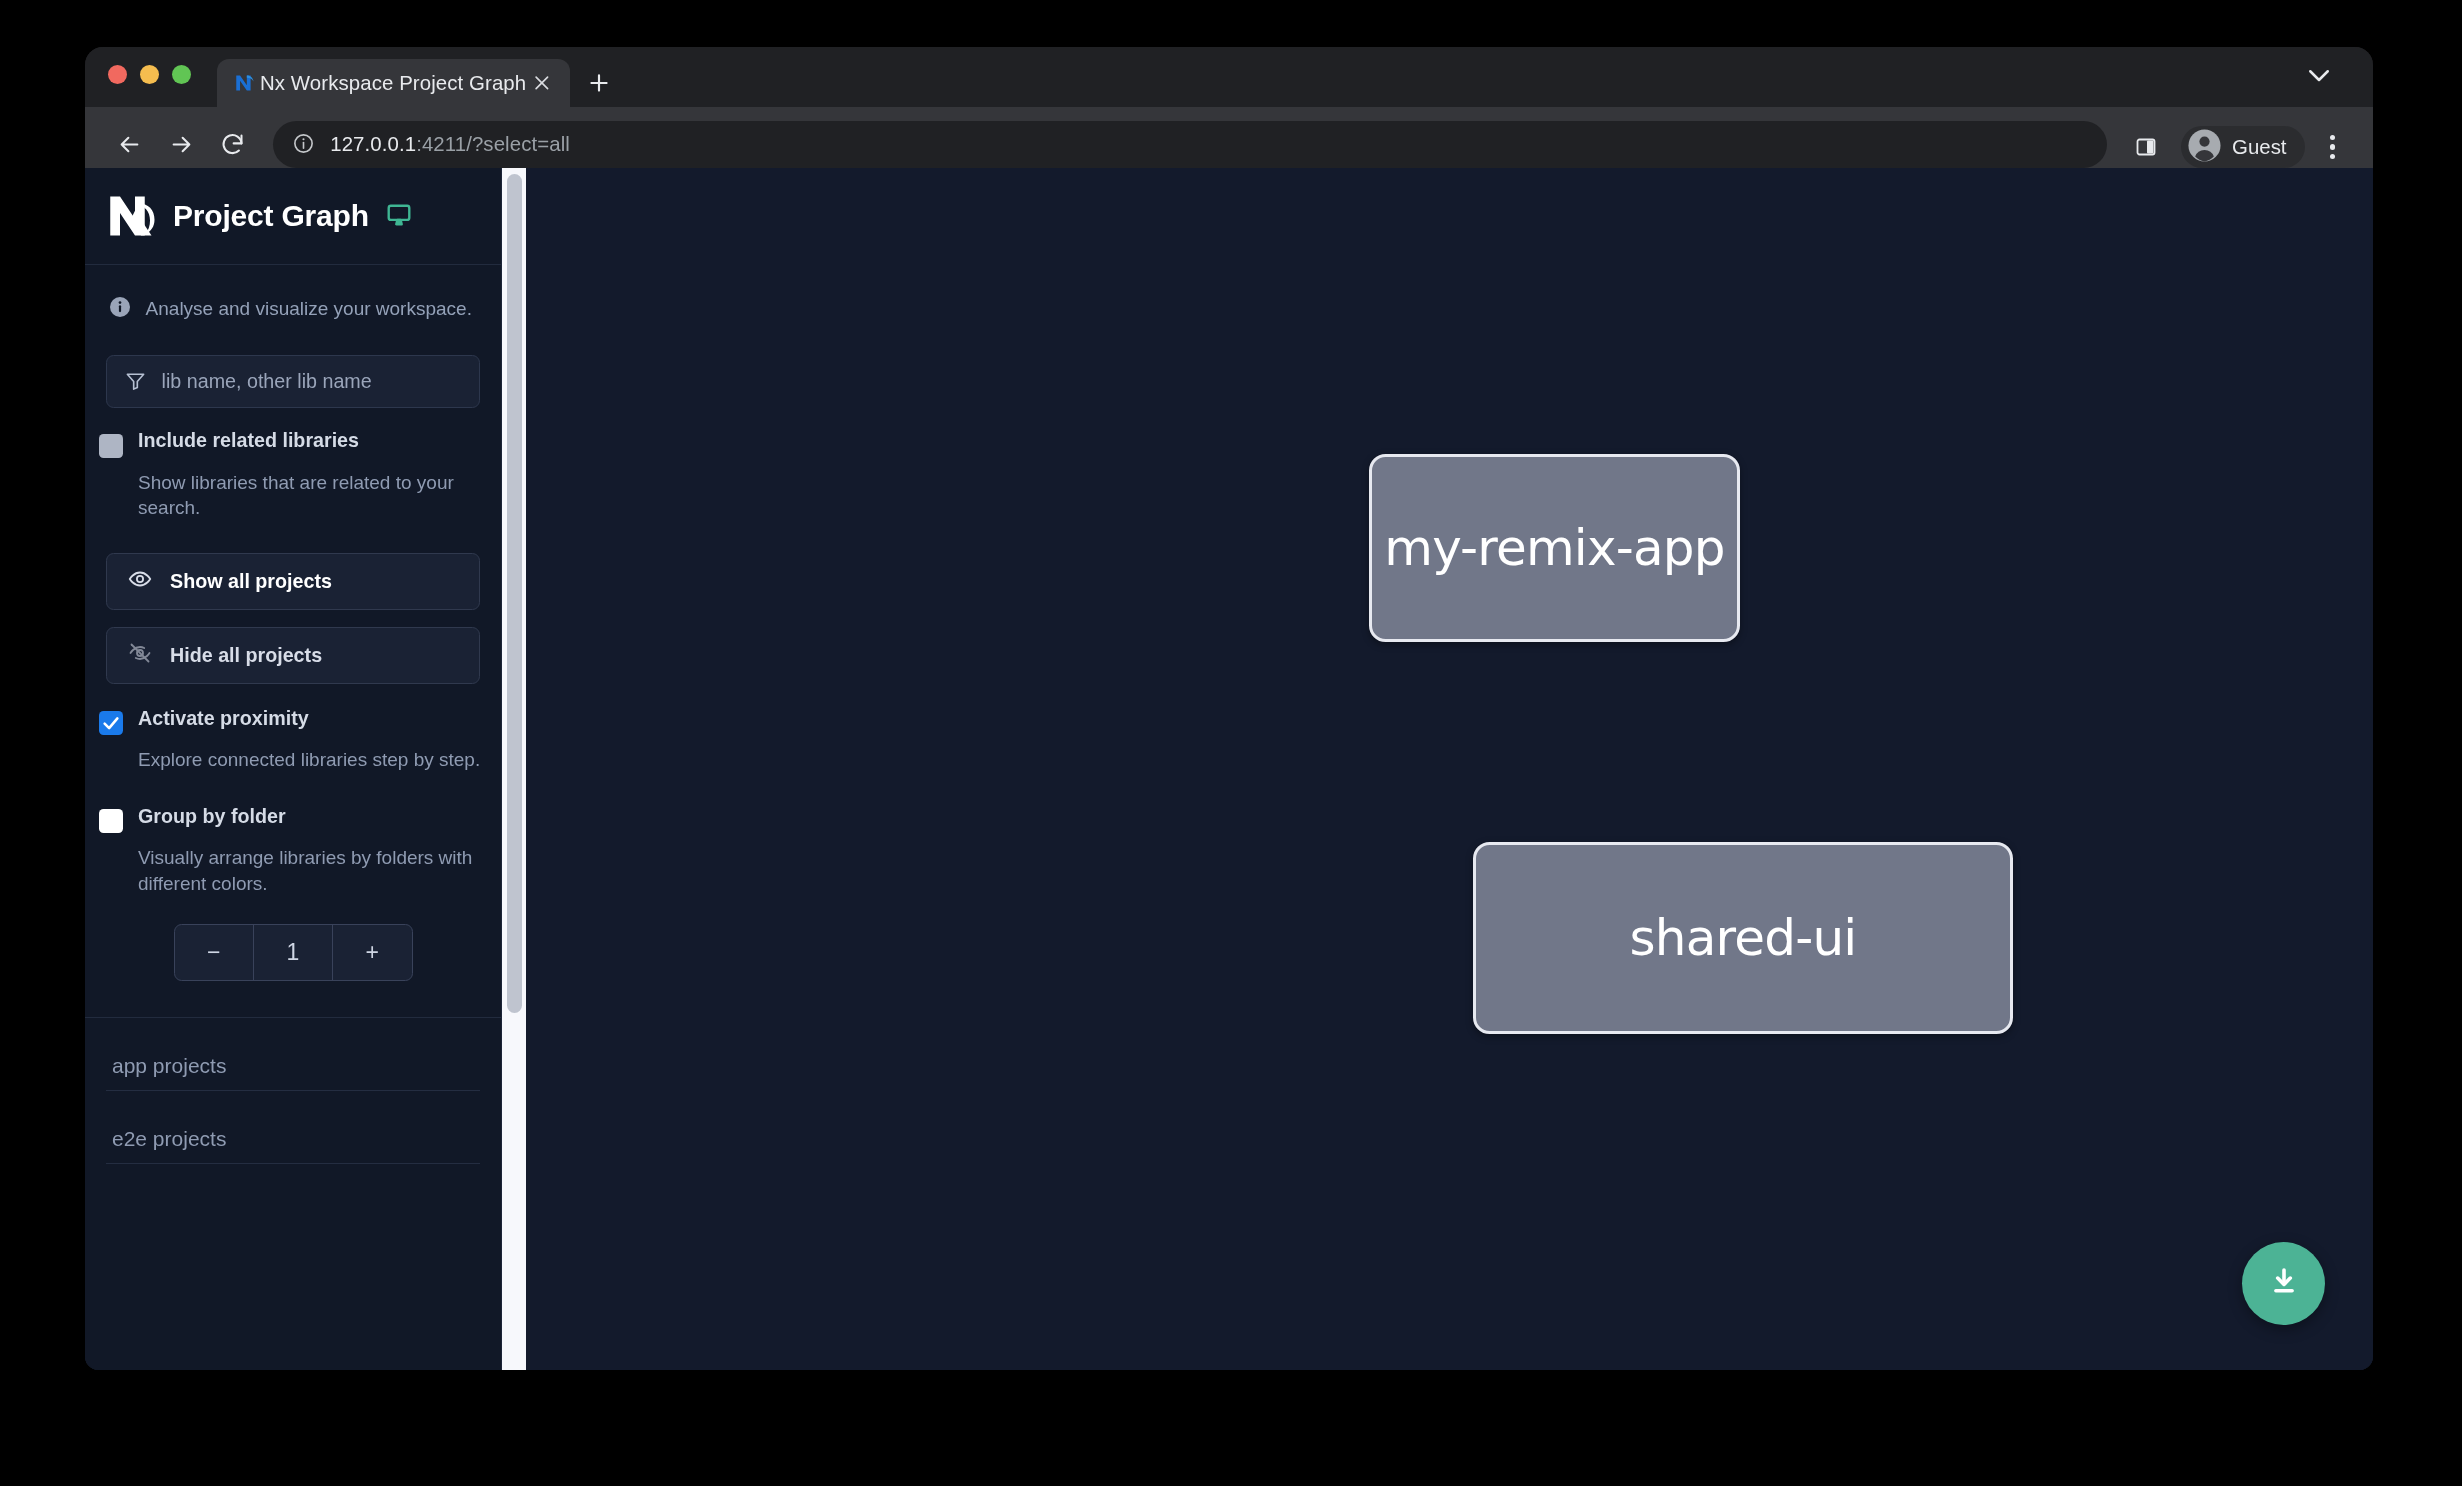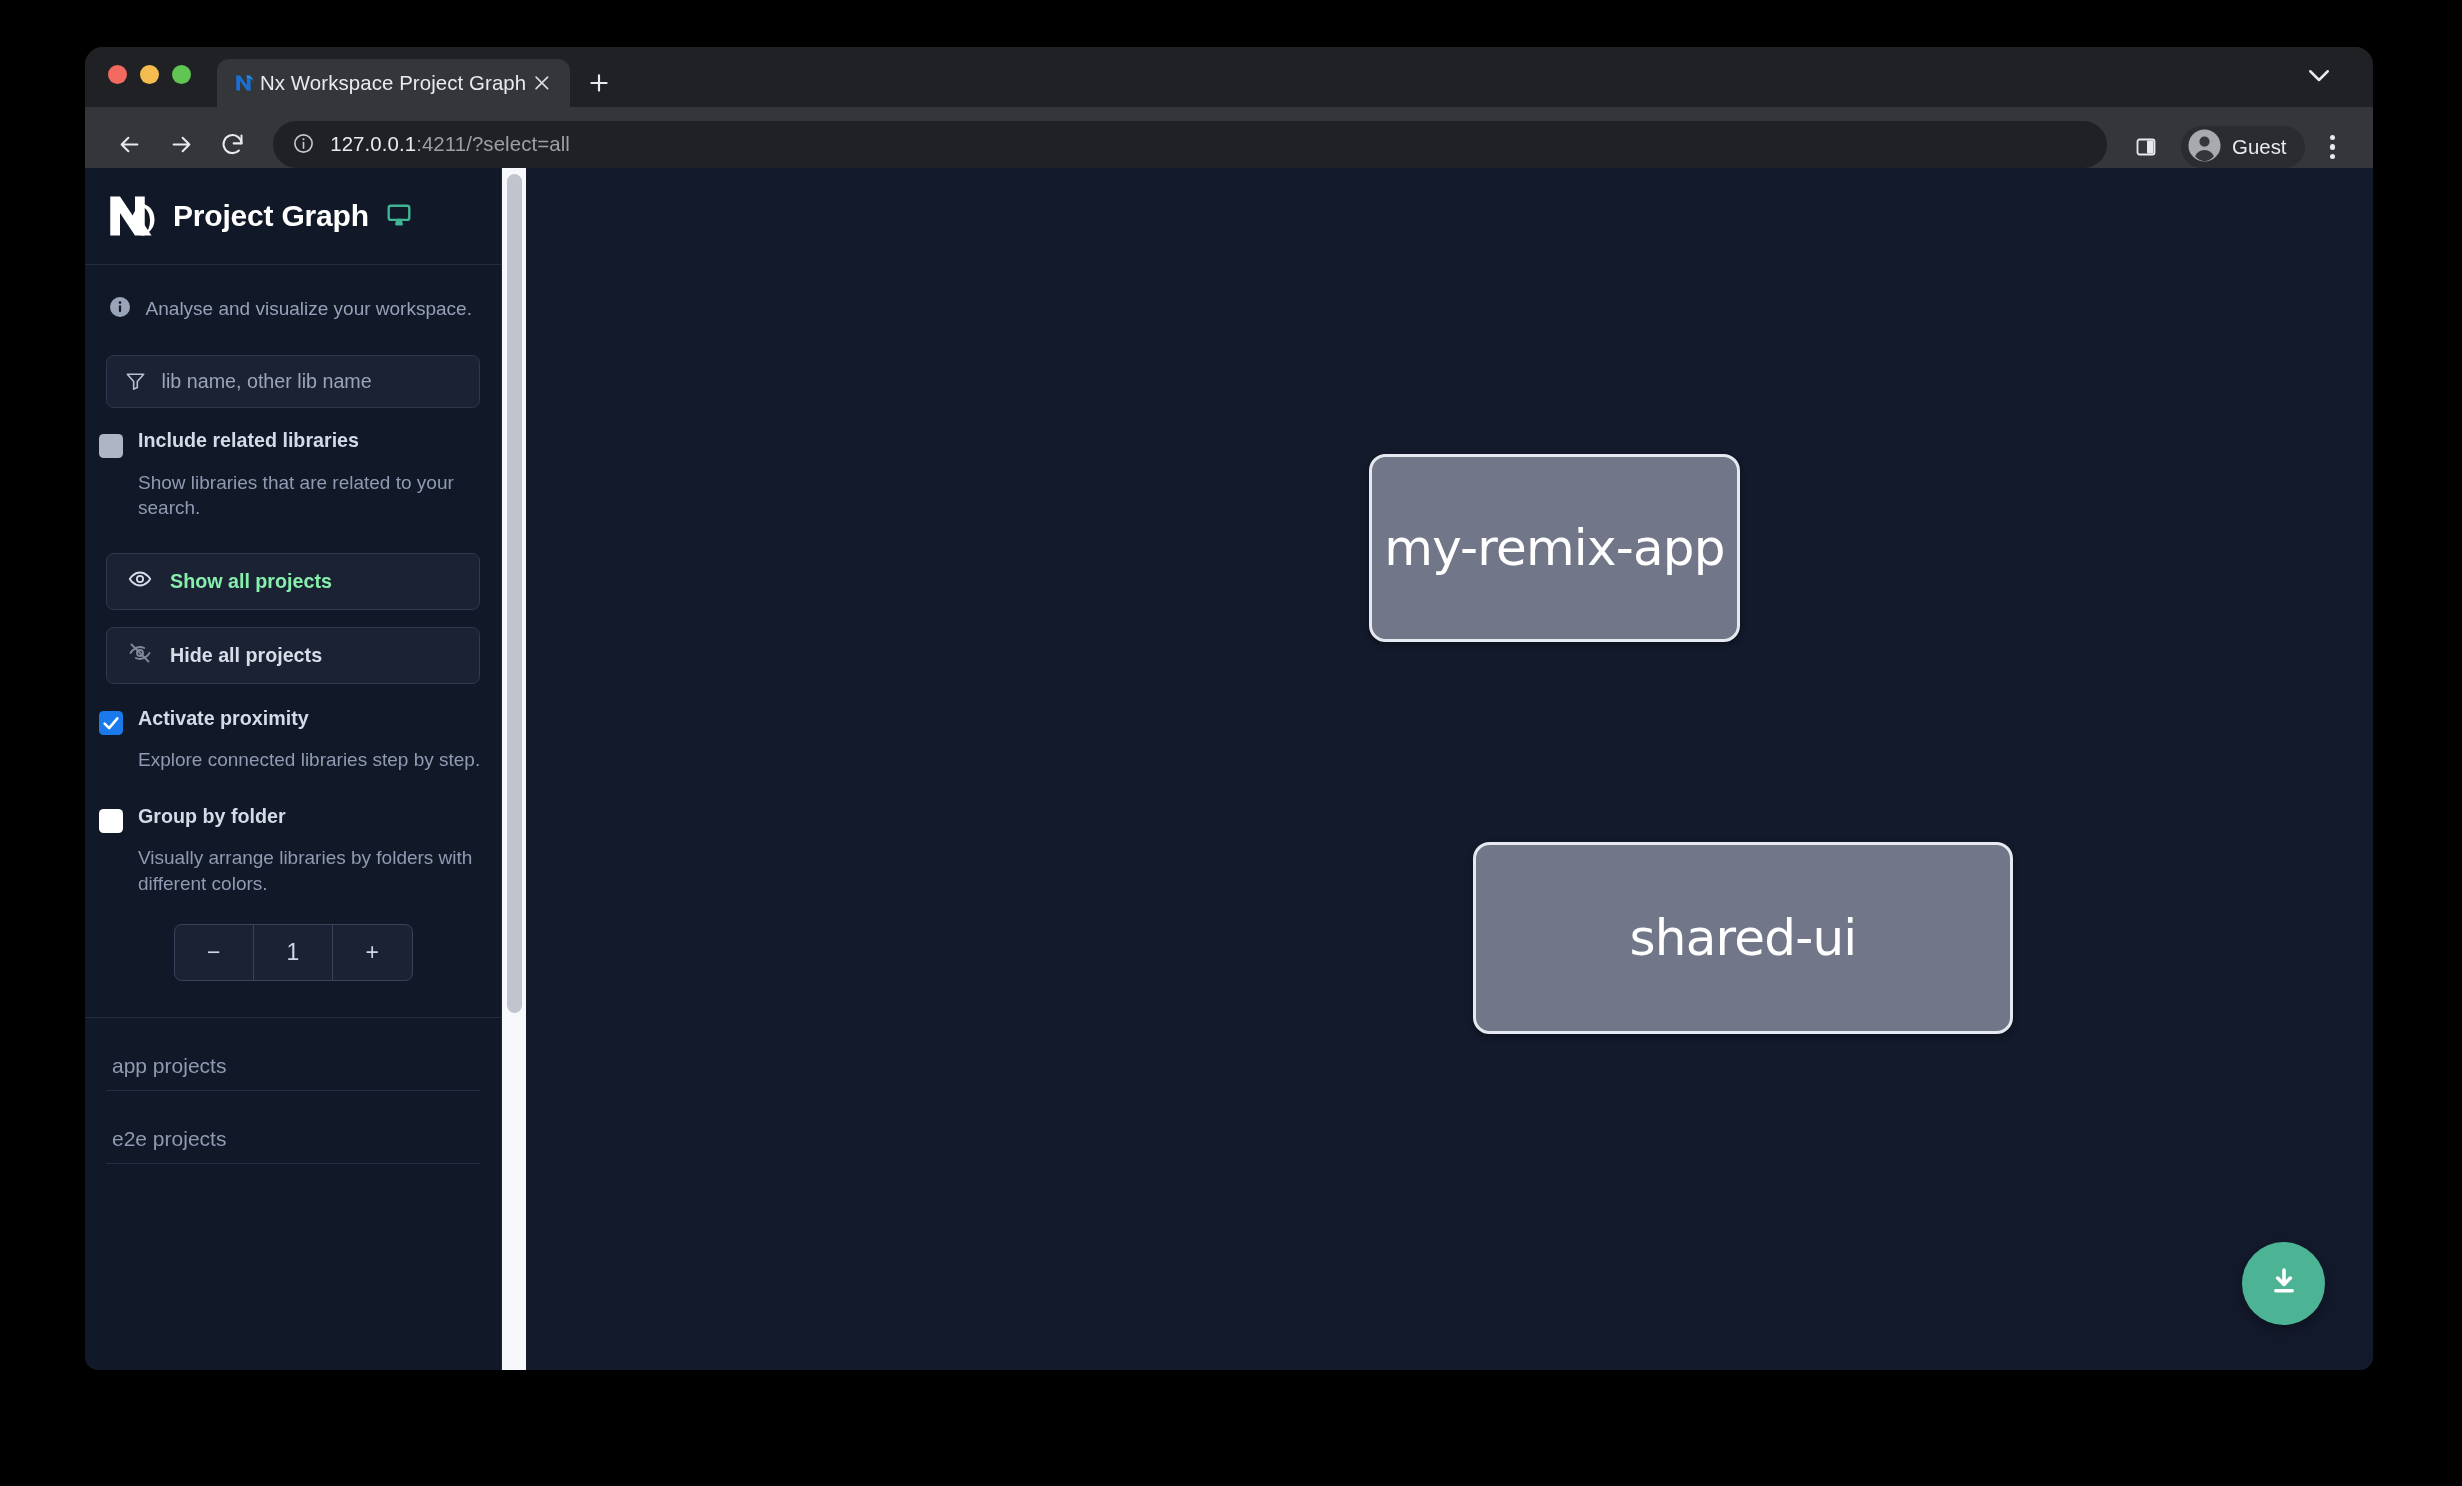--- a/index.html
+++ b/index.html
@@ -224,21 +224,21 @@
   }
 
   .btn-stack { padding: 0 21px; margin-top: 32px; display: flex; flex-direction: column; gap: 16.6px; }
   .sb-btn {
     height: 57px;
     background: #1a2234;
     border: 1.5px solid #30394e;
     border-radius: 7.6px;
     display: flex; align-items: center;
     gap: 18px; padding-left: 21px;
-    color: #86efac; font-size: 19.7px; font-weight: 700;
+    color: #ffffff; font-size: 19.7px; font-weight: 700;
   }
   .sb-btn.dim { color: #d8dde8; }
   .sb-btn.dim .ic { opacity: .55; }
 
   .stepper {
     margin: 27px auto 0 auto;
     width: 239px; height: 57px;
     border: 1.5px solid #39425a;
     border-radius: 7.6px;
     display: flex;

